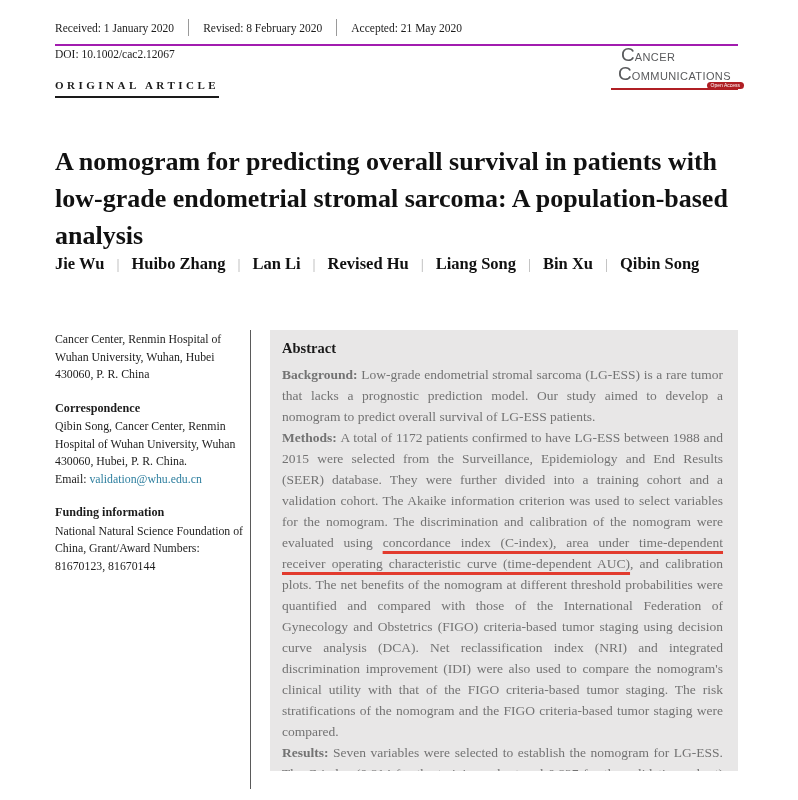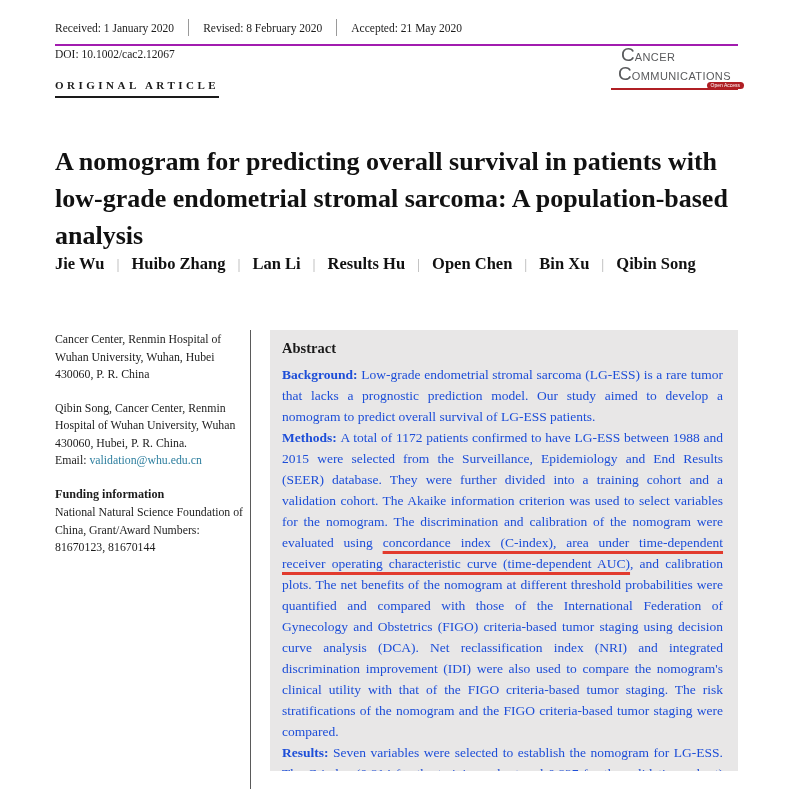--- a/index.html
+++ b/index.html
@@ -56,21 +56,21 @@
   .email-link { color:#2e7f9f; text-decoration:none; }
 
   .divider { position:absolute; left:250px; top:330px; width:1px; height:459px; background:#5a5a5a; }
 
   
   .abstract-box {
     position:absolute; left:270px; top:330px; width:468px; height:441px;
     background:#e8e7e7; padding:10px 15px 10px 12px; overflow:hidden;
   }
   .abs-heading { font-weight:bold; font-size:14.5px; margin:0 0 7px 0; }
-  .abs-para { margin:0; font-size:13.5px; line-height:21px; text-align:justify; color:#1d4ed8; }
+  .abs-para { margin:0; font-size:13.5px; line-height:21px; text-align:justify; color:#737373; }
   .abs-label { font-weight:bold; }
   .red-underline {
     text-decoration:underline;
     text-decoration-color:#e23b2e;
     text-decoration-thickness:2.5px;
     text-underline-offset:3.5px;
   }
 </style>
 </head>
 <body>
@@ -91,25 +91,26 @@
     <div class="logo-l1"><span class="bigc">C</span><span class="rest">ANCER</span></div>
     <div class="logo-l2"><span class="bigc">C</span><span class="rest">OMMUNICATIONS</span></div>
     <div class="logo-rule"></div>
     <div class="badge">Open Access</div>
   </div>
 
   <div class="article-type">ORIGINAL ARTICLE</div>
 
   <h1 class="title">A nomogram for predicting overall survival in patients with low-grade endometrial stromal sarcoma: A population-based analysis</h1>
 
-  <div class="authors"><span>Jie Wu</span><span class="author-sep">|</span><span>Huibo Zhang</span><span class="author-sep">|</span><span>Lan Li</span><span class="author-sep">|</span><span>Results Hu</span><span class="author-sep">|</span><span>Open Chen</span><span class="author-sep">|</span><span>Bin Xu</span><span class="author-sep">|</span><span>Qibin Song</span></div>
+  <div class="authors"><span>Jie Wu</span><span class="author-sep">|</span><span>Huibo Zhang</span><span class="author-sep">|</span><span>Lan Li</span><span class="author-sep">|</span><span>Revised Hu</span><span class="author-sep">|</span><span>Liang Song</span><span class="author-sep">|</span><span>Bin Xu</span><span class="author-sep">|</span><span>Qibin Song</span></div>
 
   <div class="sidebar">
     <div class="sb-block">Cancer Center, Renmin Hospital of Wuhan University, Wuhan, Hubei 430060, P. R. China</div>
     <div class="sb-block">
+      <div class="sb-heading">Correspondence</div>
       <div>Qibin Song, Cancer Center, Renmin Hospital of Wuhan University, Wuhan 430060, Hubei, P. R. China.</div>
       <div><span>Email: </span><a href="#" class="email-link">validation@whu.edu.cn</a></div>
     </div>
     <div class="sb-block">
       <div class="sb-heading">Funding information</div>
       <div>National Natural Science Foundation of China, Grant/Award Numbers: 81670123, 81670144</div>
     </div>
   </div>
 
   <div class="divider"></div>

